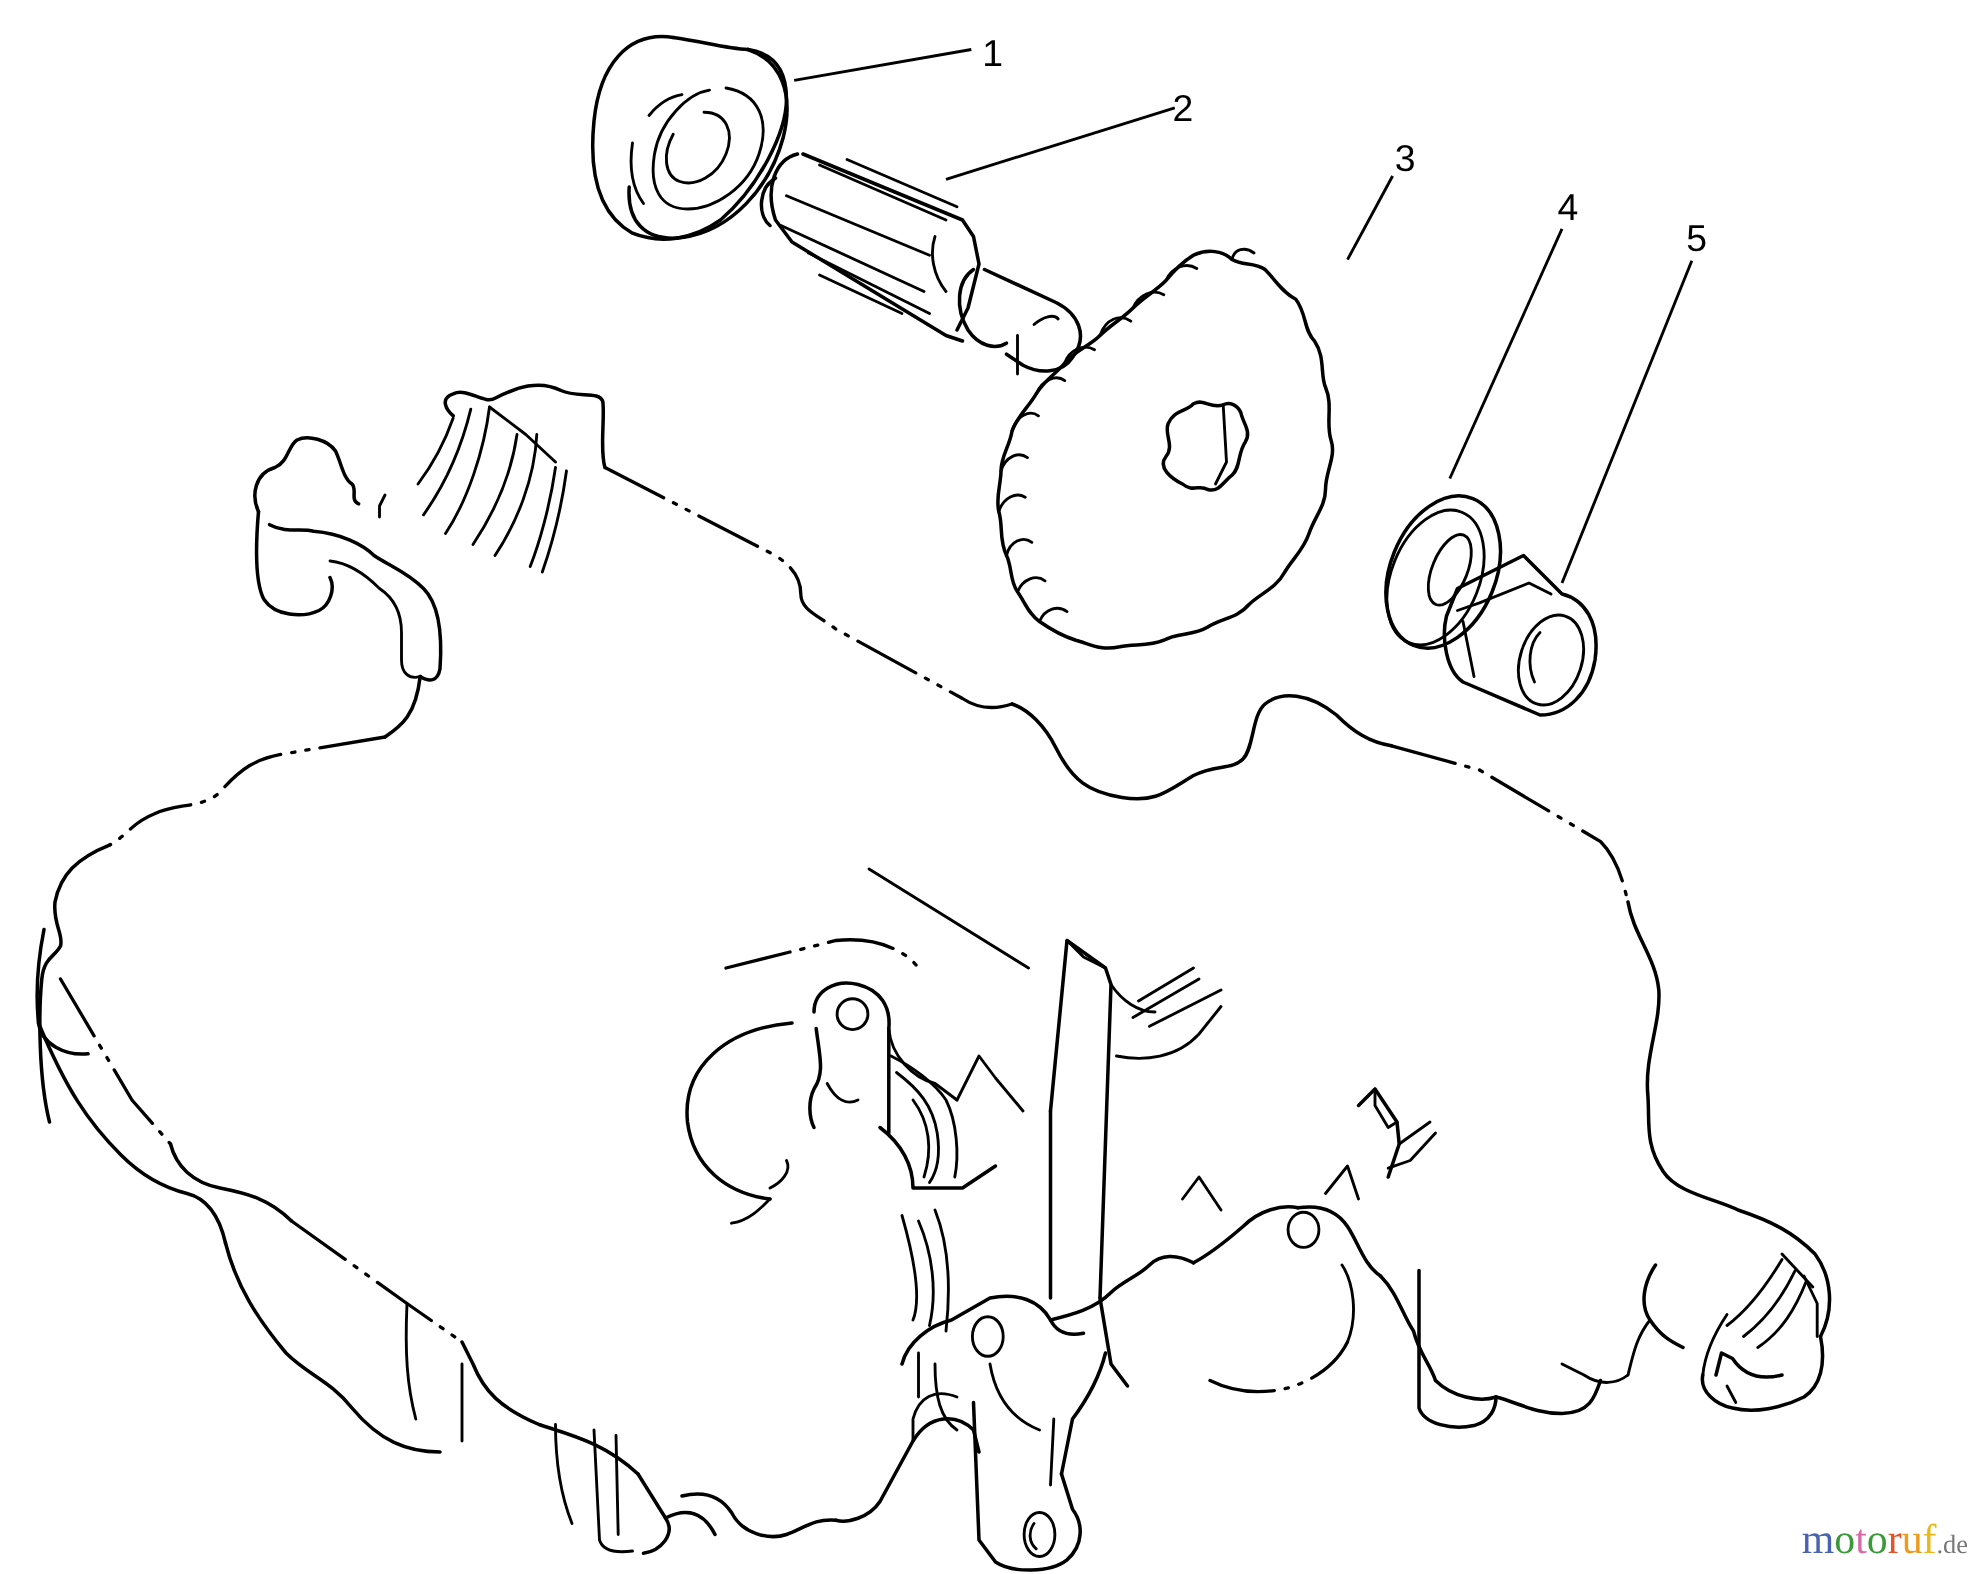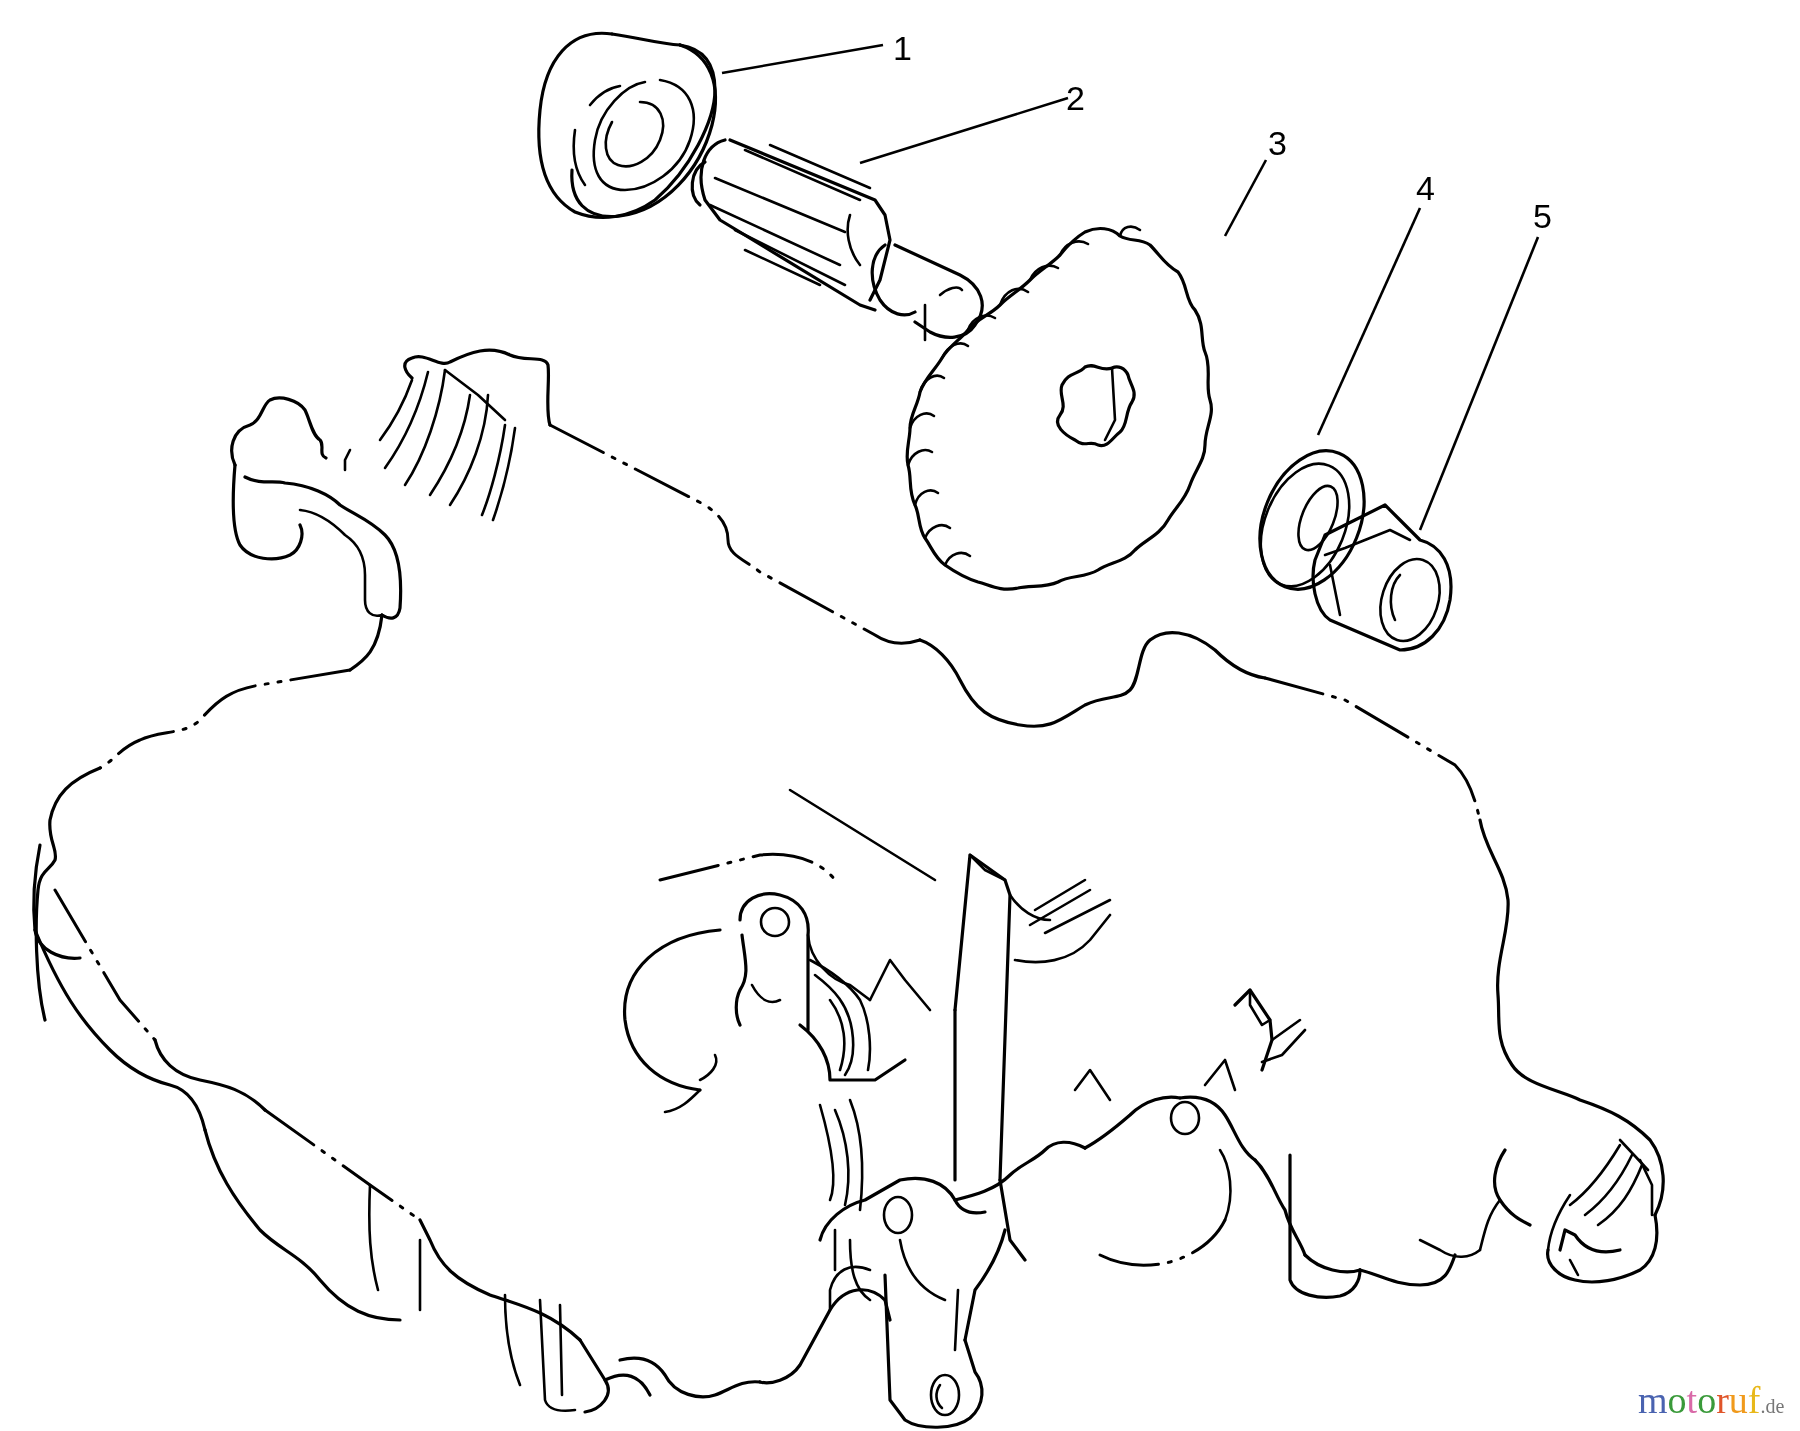--- a/index.html
+++ b/index.html
@@ -4,21 +4,21 @@
 <style>
   html, body { margin: 0; padding: 0; background: #ffffff; }
   body { width: 1800px; height: 1431px; position: relative; overflow: hidden; font-family: "Liberation Sans", sans-serif; }
   #diagram { position: absolute; left: 0; top: 0; width: 1800px; height: 1431px; }
   .ln { fill: none; stroke: #000; stroke-width: 3.2; stroke-linecap: round; stroke-linejoin: round; }
   .thin { fill: none; stroke: #000; stroke-width: 2.6; stroke-linecap: round; stroke-linejoin: round; }
   .phantom { fill: none; stroke: #000; stroke-width: 3; stroke-dasharray: 60 10 3 10 3 10; stroke-linecap: round; }
   .leader { fill: none; stroke: #000; stroke-width: 2.6; }
   .callout { font-family: "Liberation Sans", sans-serif; font-size: 34px; fill: #000; }
   .watermark { position: absolute; left: 1638px; top: 1378px; font-family: "Liberation Serif", serif; font-size: 38px; letter-spacing: 0px; white-space: nowrap; }
-  .watermark .tld { font-size: 20px; color: #777; margin-top: 22px; }
+  .watermark .tld { font-size: 24px; color: #777; margin-top: 22px; }
 </style>
 </head>
 <body>
 
 <svg id="diagram" viewBox="0 0 1800 1431" xmlns="http://www.w3.org/2000/svg">
 
   <g>
     <path class="ln" d="M612,34 C570,28 545,60 540,110 C535,160 545,195 575,212 C600,222 630,218 655,200 C690,170 715,120 715,90 C715,60 700,48 680,45"></path>
     <path class="ln" d="M612,34 C640,38 660,44 680,45"></path>
     <path class="ln" d="M680,45 C710,55 722,85 712,125 C700,170 665,210 620,216 C585,220 570,200 572,170"></path>

